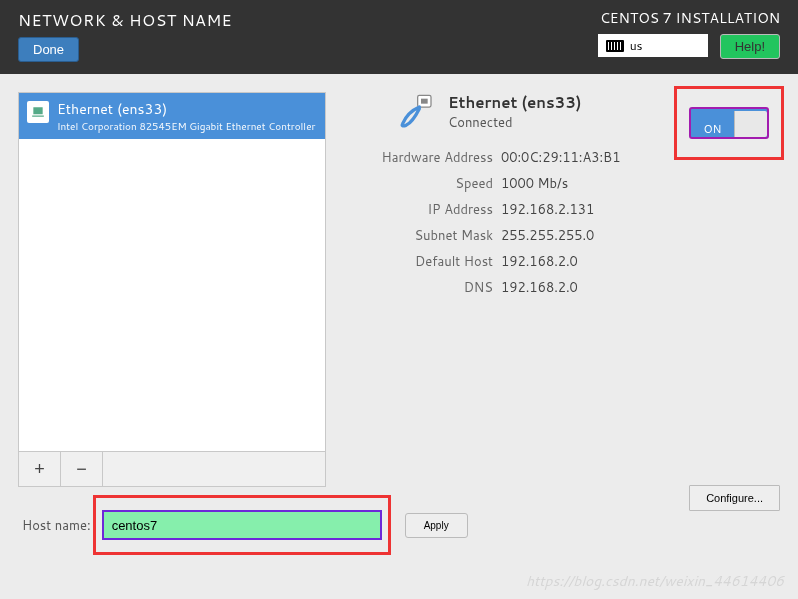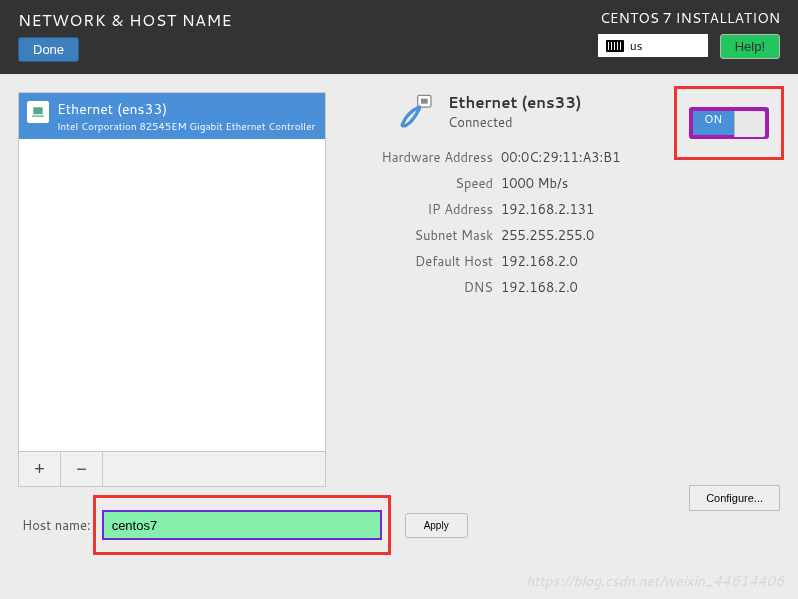--- a/index.html
+++ b/index.html
@@ -31,21 +31,21 @@
     .lb:last-child { border-right: none; }
     .lb-fill { flex: 1; background: #f0f0f0; }
     
     .right-col { flex: 1; position: relative; }
     .net-header { display: flex; align-items: flex-start; gap: 12px; margin-bottom: 16px; }
     .net-icon { width: 40px; height: 40px; margin-left: 50px; }
     .net-title-box { flex: 1; }
     .net-title { font-size: 15px; font-weight: 600; color: #333; }
     .net-status { font-size: 13px; color: #555; }
     .toggle-highlight { border: 3px solid #e33; padding: 18px 12px; position: absolute; top: -6px; right: -4px; }
-    .toggle { width: 80px; height: 32px; background: #4a90d9; border: 4px solid #a21caf; border-radius: 3px; display: flex; align-items: flex-start; cursor: pointer; }
+    .toggle { width: 80px; height: 32px; background: #4a90d9; border: 2px solid #a21caf; border-radius: 3px; display: flex; align-items: flex-end; cursor: pointer; }
     .toggle-on { color: #fff; font-size: 11px; width: 44px; text-align: center; }
     .toggle-knob { width: 34px; height: 26px; background: #e8e8e8; border-left: 1px solid #bbb; border-radius: 0 2px 2px 0; }
     
     .details { margin-left: 0; }
     .drow { display: flex; margin-bottom: 8px; font-size: 13px; color: #555; }
     .dlabel { width: 155px; text-align: right; padding-right: 8px; color: #666; }
     .dval { color: #444; }
     
     .config-btn { position: absolute; bottom: -24px; right: 0; background: #eee; border: 1px solid #bbb; border-radius: 1px; padding: 6px 16px; font-size: 11px; cursor: pointer; }
     

